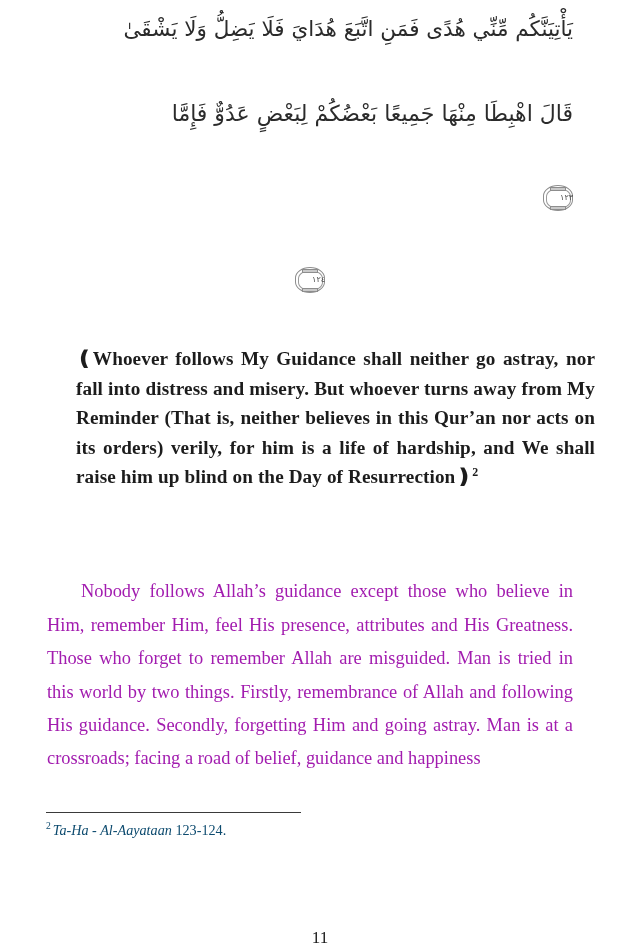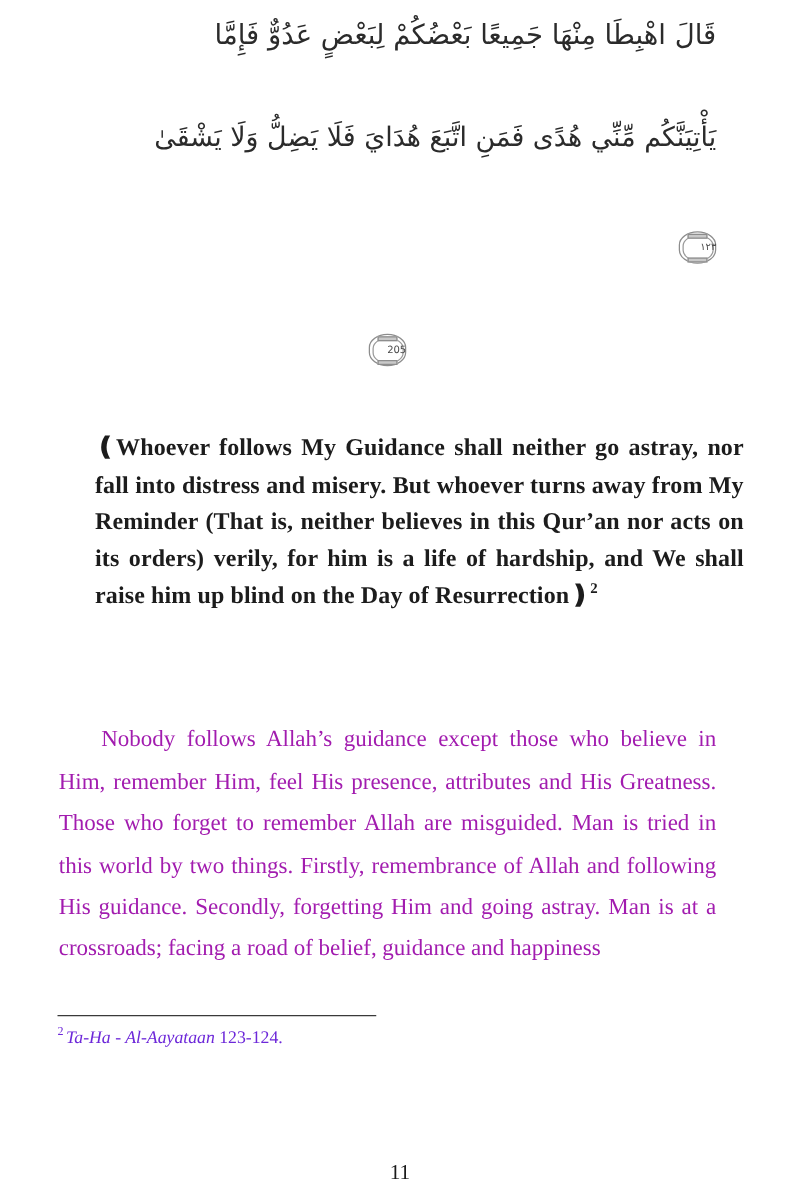--- a/index.html
+++ b/index.html
@@ -156,21 +156,21 @@
     background: #3a3a3a;
   }
   .footnote {
     position: absolute;
     left: 46px;
     top: 820px;
     width: 400px;
     font-family: "Liberation Serif", "DejaVu Serif", serif;
     font-size: 14.2px;
     line-height: 20px;
-    color: #6d28d9;
+    color: #0c4a6e;
   }
   .footnote sup {
     font-size: 0.68em;
     vertical-align: super;
     line-height: 0;
     margin-right: 2px;
   }
   .footnote .src { font-style: italic; }
   .footnote .ref { font-style: normal; }
 
@@ -187,29 +187,29 @@
     margin-top: 36px;
   }
 </style>
 </head>
 <body>
 
 <div class="page">
 
   <div class="quran-block">
 
+    <div class="ayah-line l2">
+      <div class="ayah-row">
+        <span class="ayah-text">يَأْتِيَنَّكُم مِّنِّي هُدًى فَمَنِ اتَّبَعَ هُدَايَ فَلَا يَضِلُّ وَلَا يَشْقَىٰ</span>
+      </div>
+    </div>
+
     <div class="ayah-line l1">
       <div class="ayah-row">
         <span class="ayah-text">قَالَ اهْبِطَا مِنْهَا جَمِيعًا  بَعْضُكُمْ لِبَعْضٍ عَدُوٌّ  فَإِمَّا</span>
-      </div>
-    </div>
-
-    <div class="ayah-line l2">
-      <div class="ayah-row">
-        <span class="ayah-text">يَأْتِيَنَّكُم مِّنِّي هُدًى فَمَنِ اتَّبَعَ هُدَايَ فَلَا يَضِلُّ وَلَا يَشْقَىٰ</span>
       </div>
     </div>
 
     <div class="ayah-line l3">
       <div class="ayah-row">
         <span class="ayah-mark">
           <span class="oct"></span>
           <span class="oct2"></span>
           <span class="bar top"></span>
           <span class="bar bot"></span>
@@ -218,21 +218,21 @@
       </div>
     </div>
 
     <div class="ayah-line l4">
       <div class="ayah-row centered">
         <span class="ayah-mark">
           <span class="oct"></span>
           <span class="oct2"></span>
           <span class="bar top"></span>
           <span class="bar bot"></span>
-          <span class="num">205</span>
+          <span class="num">١٢٤</span>
         </span>
       </div>
     </div>
 
   </div>
 
   <div class="translation"><span class="brk">❪</span><span>Whoever follows My Guidance shall neither go astray, nor fall into distress and misery.  But whoever turns away from My Reminder (That is, neither believes in this Qur’an nor acts on its orders) verily, for him is a life of hardship, and We shall raise him up blind on the Day of Resurrection</span><span class="brk">❫</span><sup>2</sup></div>
 
   <p class="body-para">Nobody follows Allah’s guidance except those who believe in Him, remember Him, feel His presence, attributes and His Greatness.  Those who forget to remember Allah are misguided.  Man is tried in this world by two things.  Firstly, remembrance of Allah and following His guidance.  Secondly, forgetting Him and going astray.  Man is at a crossroads; facing a road of belief, guidance and happiness</p>
 

